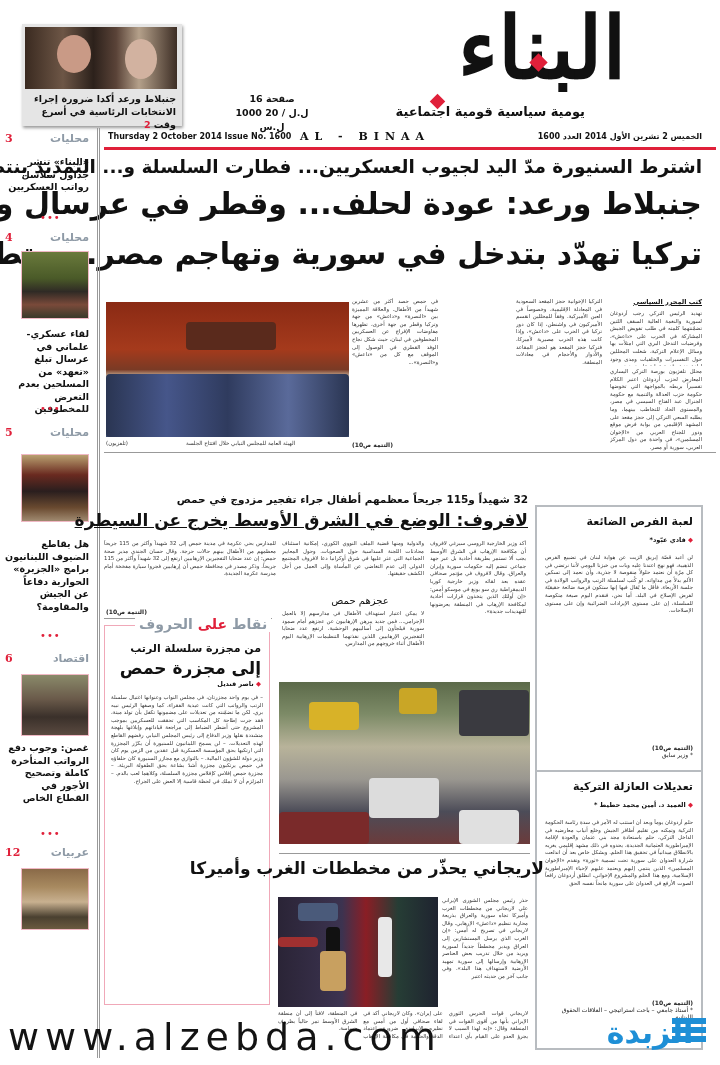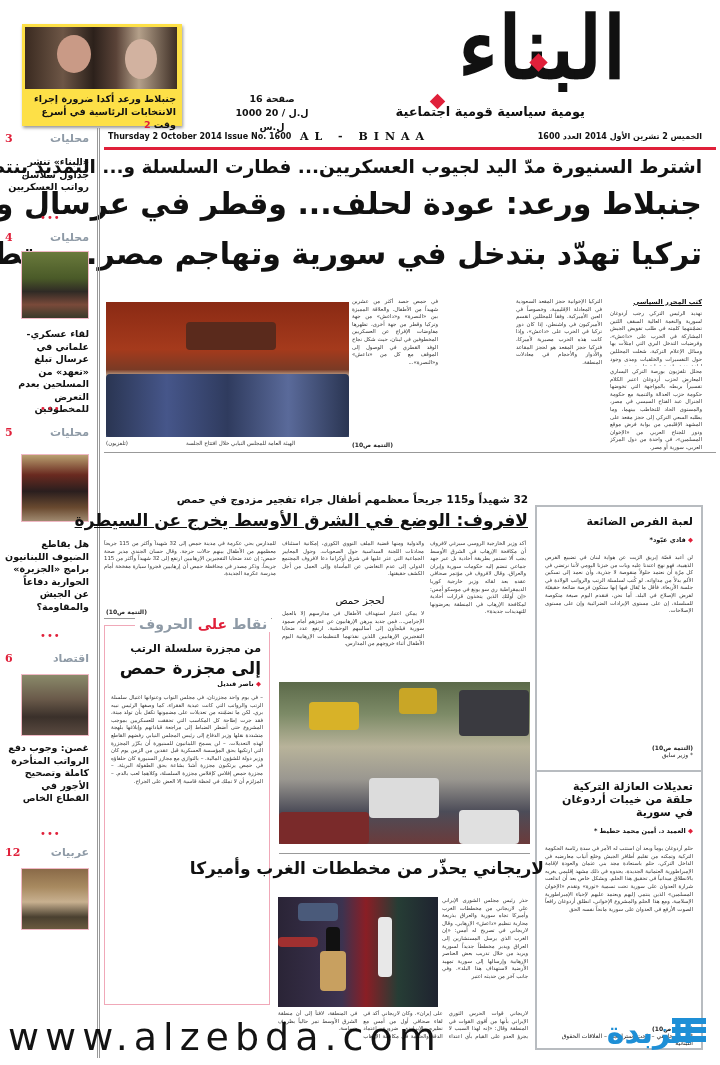--- a/index.html
+++ b/index.html
@@ -8,21 +8,21 @@
   .abs { position: absolute; }
   .rtl { direction: rtl; text-align: right; }
   .body-text { font-size: 5.4px; line-height: 7.6px; color: #333; text-align: justify; direction: rtl; overflow: hidden; }
 
   
   .logo { right: 28px; top: 8px; width: 300px; height: 80px; font-family: "DejaVu Serif", serif; font-weight: bold; font-size: 86px; line-height: 80px; text-align: center; letter-spacing: -4px; direction: rtl; }
   .logo-diamond { left: 532px; top: 56px; width: 13px; height: 13px; background: #e0203a; transform: rotate(45deg); }
   .logo-diamond2 { left: 432px; top: 96px; width: 11px; height: 11px; background: #e0203a; transform: rotate(45deg); }
   .tagline { right: 135px; top: 104px; font-size: 13px; font-weight: bold; }
   .price { left: 232px; top: 92px; font-size: 9.5px; font-weight: bold; text-align: center; line-height: 14px; width: 80px; }
-  .teaser { left: 22px; top: 24px; width: 160px; height: 102px; box-shadow: 1px 2px 3px #999; background:#fde047; }
+  .teaser { left: 22px; top: 24px; width: 160px; height: 102px; box-shadow: 1px 2px 3px #999; background:#e5e5e5; }
   .teaser-photo { position: absolute; left: 3px; top: 3px; width: 152px; height: 62px; background: linear-gradient(90deg,#3a2a20 0%,#6d5646 25%,#2c211b 45%,#5a4338 60%,#b4a08a 75%,#3d2e25 100%); }
   .teaser-photo .head1 { position:absolute; left:32px; top:8px; width:34px; height:38px; border-radius:50%; background:#c99a86; }
   .teaser-photo .head2 { position:absolute; left:100px; top:12px; width:32px; height:40px; border-radius:50%; background:#d2b2a0; }
   .teaser-title { position:absolute; right:6px; top:68px; width:150px; font-size:9.5px; font-weight:bold; line-height:13px; }
   .teaser-page { color: #e0203a; }
 
   .dateline { top: 132px; font-size: 8px; font-weight: bold; }
   .topline { left: 104px; top: 147px; width: 612px; height: 3px; background: #e0203a; }
 
   
@@ -158,21 +158,21 @@
   <div class="body-text" style="margin-top:10px; height:190px;">لن أعيد قصّة إبريق الزيت عن هواية لبنان في تضييع الفرص الذهبية، فهو نهج اعتدنا عليه وبات من خبزنا اليومي لأننا نرتضي في كل مرّة أن نعتمد حلولاً منقوصة لا جذرية، وأن نعمد إلى تسكين الألم بدلاً من مداواته. لو كُتب لسلسلة الرتب والرواتب الولادة في جلسة الأربعاء، فأقل ما يُقال فيها إنها ستكون فرصة ضائعة حقيقيّة لفرض الإصلاح في البلد. أما نحن، فنقدم اليوم صيغة متكوصة للسلسلة، إن على مستوى الإيرادات الضرائبية وإن على مستوى الإصلاحات.</div>
   <div class="cont">(التتمة ص10)</div>
   <div class="cont" style="font-weight:normal;">* وزير سابق</div>
 </div>
 
 <div class="abs rtl" style="right:192px; top:493px; font-size:10.5px; font-weight:bold; white-space:nowrap;">32 شهيداً و115 جريحاً معظمهم أطفال جراء تفجير مزدوج في حمص</div>
 <div class="abs rtl" style="right:192px; top:510px; font-size:17px; font-weight:900; white-space:nowrap;text-decoration:underline;">لافروف: الوضع في الشرق الأوسط يخرج عن السيطرة</div>
 
 <div class="abs body-text" style="left:430px; top:540px; width:96px; height:135px;">أكد وزير الخارجية الروسي سيرغي لافروف أن مكافحة الإرهاب في الشرق الأوسط يجب ألا تستمر بطريقة أحادية بل عبر جهد جماعي تنضم إليه حكومات سورية وإيران والعراق. وقال لافروف في مؤتمر صحافي عقده بعد لقائه وزير خارجية كوريا الديمقراطية ري سو يونغ في موسكو أمس: «إن أولئك الذين يتخذون قرارات أحادية لمكافحة الإرهاب في المنطقة يعرضونها للتهديدات جديدة».</div>
 <div class="abs body-text" style="left:282px; top:540px; width:142px; height:50px;">والدولية ومنها قضية الملف النووي الكوري، إمكانية استئناف محادثات اللجنة السداسية حول الصعوبات. وحول المعايير الجماعية التي عثر عليها في شرق أوكرانيا دعا لافروف المجتمع الدولي إلى عدم التغاضي عن المأساة وإلى العمل من أجل الكشف حقيقتها.</div>
-<div class="abs rtl" style="left:330px; top:595px; width:60px; font-size:10px; text-align:center;">لحجز حمص</div>
+<div class="abs rtl" style="left:330px; top:595px; width:60px; font-size:10px; text-align:center;">عجزهم حمص</div>
 <div class="abs body-text" style="left:282px; top:610px; width:142px; height:64px;">لا يمكن اعتبار استهداف الأطفال في مدارسهم إلا بالعمل الإجرامي... فمن جديد يبرهن الإرهابيون عن عجزهم أمام صمود سورية فيلجأون إلى أساليبهم الوحشية. ارتفع عدد ضحايا التفجيرين الإرهابيين اللذين نفذتهما التنظيمات الإرهابية اليوم الأطفال أثناء خروجهم من المدارس.</div>
 <div class="abs body-text" style="left:104px; top:540px; width:172px; height:66px;">للمدارس بحي عكرمة في مدينة حمص إلى 32 شهيداً وأكثر من 115 جريحاً معظمهم من الأطفال بينهم حالات حرجة. وقال حسان الجندي مدير صحة حمص: إن عدد ضحايا التفجيرين الإرهابيين ارتفع إلى 32 شهيداً وأكثر من 115 جريحاً. وذكر مصدر في محافظة حمص أن إرهابيين فجروا سيارة مفخخة أمام مدرسة عكرمة الجديدة.</div>
 <div class="abs cont" style="left:106px; top:608px;">(التتمة ص10)</div>
 
 <div class="abs rule" style="left:104px; top:618px; width:168px;"></div>
 
 <div class="abs column-box">
   <div class="column-head">
     <span>نقاط</span>
     <span class="acc">على</span>
@@ -188,21 +188,20 @@
   <div class="photo-blob" style="left:30px; top:20px; width:50px; height:28px; background:#d8b228;"></div>
   <div class="photo-blob" style="left:120px; top:6px; width:38px; height:26px; background:#c9a626;"></div>
   <div class="photo-blob" style="left:180px; top:8px; width:70px; height:46px; background:#3a3a40;"></div>
   <div class="photo-blob" style="left:90px; top:96px; width:70px; height:40px; background:#dcdcdc;"></div>
   <div class="photo-blob" style="left:0; top:130px; width:90px; height:32px; background:#7a2a2a;"></div>
   <div class="photo-blob" style="left:180px; top:128px; width:60px; height:34px; background:#e0e0e0;"></div>
 </div>
 
 <div class="abs boxed" style="left:535px; top:770px; width:168px; height:280px; padding:8px 8px;">
   <div class="box-title">تعديلات العازلة التركية</div>
-  <div class="box-title">حلقة من خيبات أردوغان في سورية</div>
   <div class="byline" style="margin-top:8px;"><span class="red-dot">◆ </span><span>العميد د. أمين محمد حطيط *</span></div>
   <div class="body-text" style="margin-top:10px; height:180px;">حلم أردوغان يوماً وبعد أن استتب له الأمر في سدة رئاسة الحكومة التركية وتمكنه من تقليم أظافر الجيش وخلع أنياب معارضيه في الداخل التركي، حلم باستعادة مجد بني عثمان والعودة لإقامة الإمبراطورية العثمانية الجديدة، يحدوه في ذلك مشهد إقليمي يغريه بالانطلاق ميدانياً في تحقيق هذا الحلم. وبشكل خاص بعد أن اندلعت شرارة العدوان على سورية تحت تسمية «ثورة» وتقدم «الإخوان المسلمين» الذين ينتمي إليهم ويعتمد عليهم لإحياء الإمبراطورية الإسلامية. ومع هذا الحلم والمشروع الإخواني، انطلق أردوغان رافعاً الصوت الأرفع في العدوان على سورية مانحاً نفسه الحق</div>
   <div class="cont">(التتمة ص10)</div>
   <div class="cont" style="font-weight:normal;">* أستاذ جامعي – باحث استراتيجي – العلاقات الحقوق اللبنانية</div>
 </div>
 
 <div class="abs rule" style="left:279px; top:853px; width:251px;"></div>
 <div class="abs rtl" style="right:176px; top:858px; font-size:17px; font-weight:900; white-space:nowrap;">لاريجاني يحذّر من مخططات الغرب وأميركا</div>
 <div class="abs larijani">
   <div class="photo-blob" style="left:20px; top:6px; width:40px; height:18px; background:#4a5a7a;"></div>

